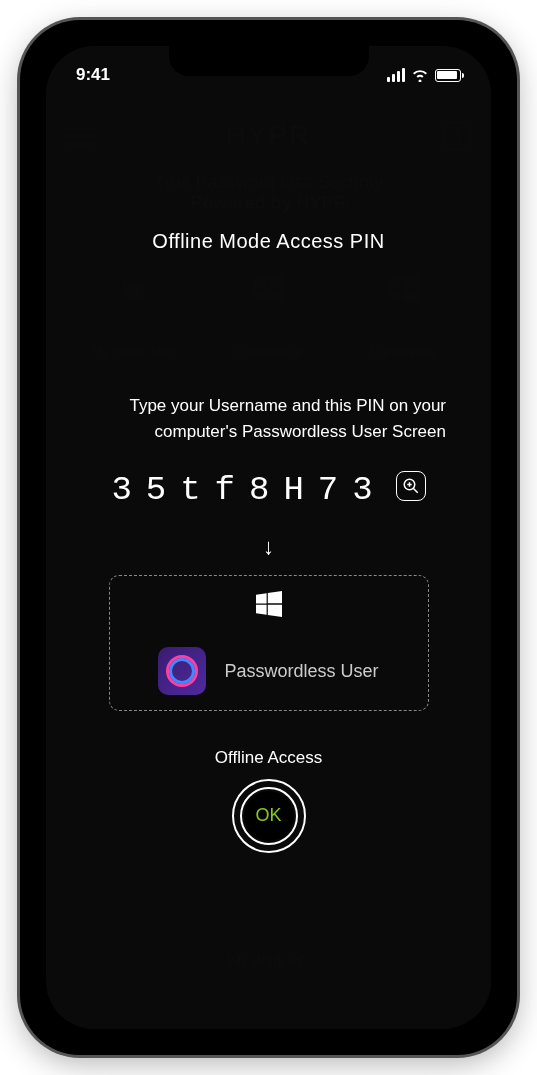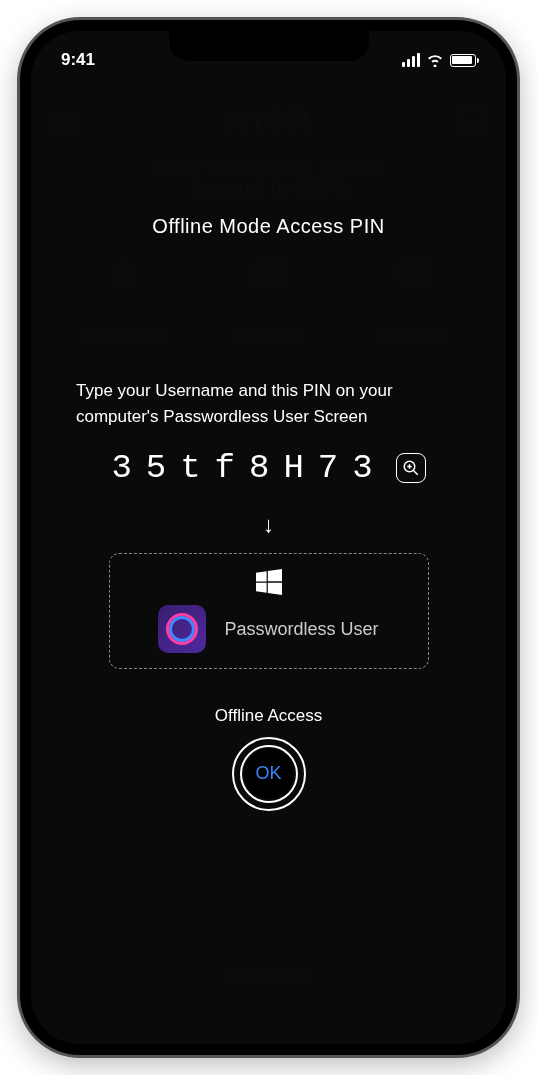--- a/index.html
+++ b/index.html
@@ -9,21 +9,21 @@
       justify-content: center;
       align-items: flex-start;
       padding: 20px;
       font-family: -apple-system, BlinkMacSystemFont, 'Segoe UI', sans-serif;
     }
     .phone-frame {
       width: 497px;
       height: 1035px;
       background: #000;
       border-radius: 60px;
-      padding: 11px;
+      padding: 26px;
       box-shadow: 0 0 0 3px #555, 0 8px 30px rgba(0,0,0,0.3);
       position: relative;
     }
     .phone-screen {
       width: 100%;
       height: 100%;
       background: #0a0a0a;
       border-radius: 48px;
       overflow: hidden;
       position: relative;
@@ -106,31 +106,32 @@
     }
     .overlay-title {
       font-size: 20px;
       font-weight: 400;
       text-align: left;
       margin-top: 110px;
       margin-bottom: 140px;
       letter-spacing: 0.5px;
     }
     .overlay-instruction {
-      text-align: left;
+      text-align: right;
       font-size: 17px;
       line-height: 1.5;
       margin-bottom: 20px;
       padding: 0 10px;
     }
     .pin-row {
       display: flex;
-      align-items: center;
+      align-items: flex-start;
       gap: 9px;
       margin-bottom: 25px;
+      margin-top: 7px;
     }
     .pin-code {
       font-size: 34px;
       letter-spacing: 14px;
       font-family: 'Courier New', monospace;
       font-weight: 400;
     }
     .zoom-btn {
       width: 30px;
       height: 30px;
@@ -147,20 +148,21 @@
     }
     .target-box {
       border: 1.5px dashed #888;
       border-radius: 10px;
       padding: 15px 25px;
       display: flex;
       flex-direction: column;
       align-items: center;
       width: 320px;
       margin-bottom: 35px;
+      gap: 20px;
     }
     .target-win-icon {
       margin-bottom: 10px;
     }
     .target-user-row {
       display: flex;
       align-items: center;
       gap: 18px;
     }
     .cortana-icon {
@@ -211,21 +213,21 @@
     }
     .ok-btn-inner {
       width: 50px;
       height: 50px;
       border-radius: 50%;
       background: #000;
       display: flex;
       align-items: center;
       justify-content: center;
       font-size: 18px;
-      color: #3b82f6;
+      color: #84cc16;
       z-index: 1;
     }
     .windows-svg { fill: #fff; }
   </style>
 </head>
 <body>
 
 <div class="phone-frame">
   <div class="phone-screen">
     <div class="notch"></div>

